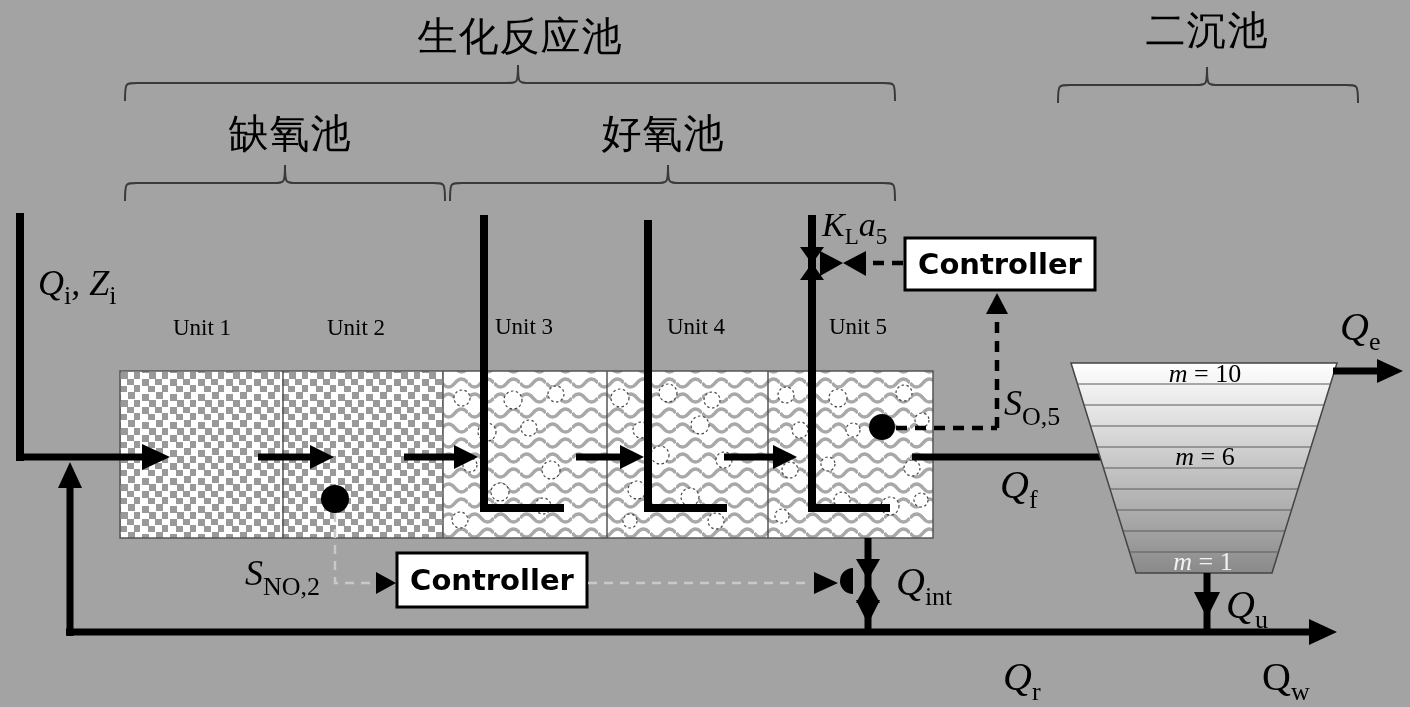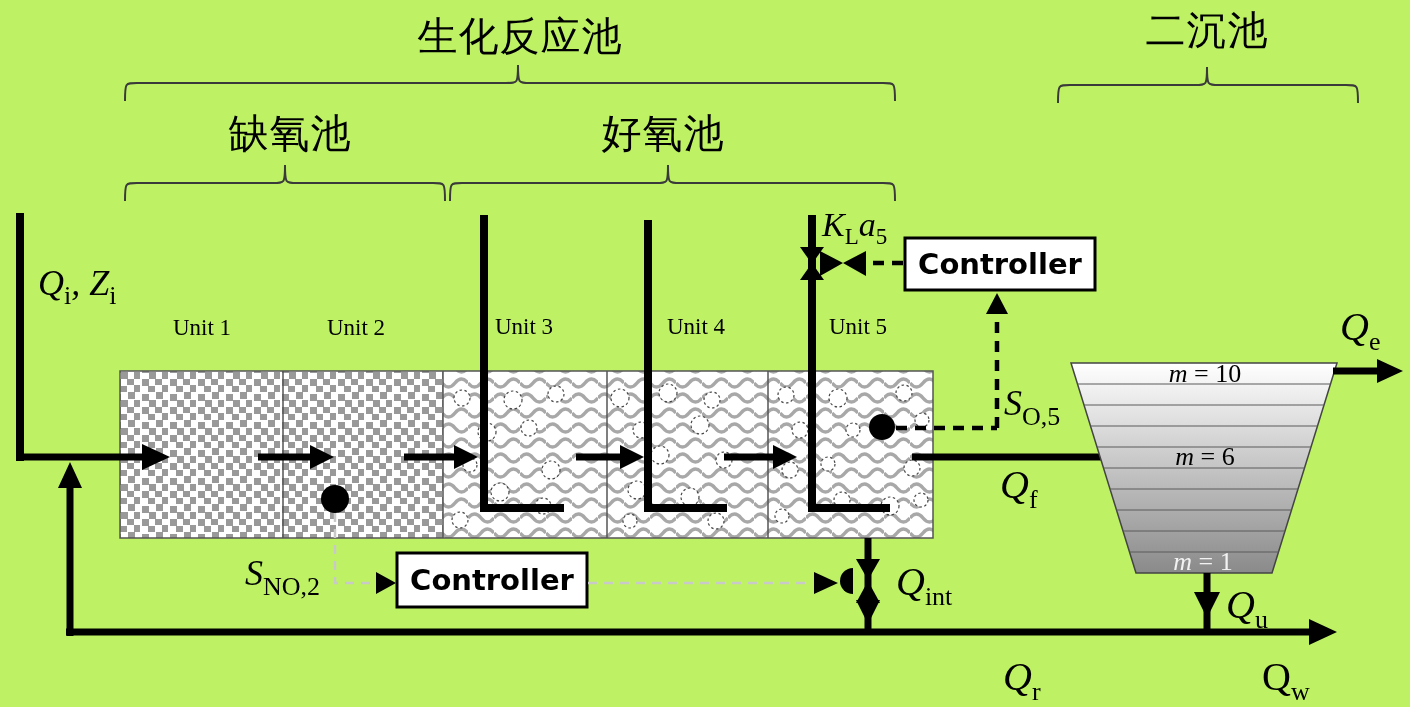--- a/index.html
+++ b/index.html
@@ -1,16 +1,16 @@
 <!DOCTYPE html>
 <html><head>
 <meta charset="utf-8">
 <style>
   html,body{margin:0;padding:0;background:#ffffff;}
-  .canvas{position:relative;width:1410px;height:707px;background:#bef264;overflow:hidden;}
+  .canvas{position:relative;width:1410px;height:707px;background:#a3a3a3;overflow:hidden;}
   svg{display:block;}
   
   .thick{stroke:#000;stroke-width:7;fill:none;}
   .pipe{stroke:#000;stroke-width:8;fill:none;}
   .thin{stroke:#555;stroke-width:1.5;fill:none;}
   .brace{stroke:#3a3a3a;stroke-width:2;fill:none;}
   .dashblk{stroke:#000;stroke-width:4.5;fill:none;stroke-dasharray:11 8;}
   .dashgry{stroke:#c9c9c9;stroke-width:2.5;fill:none;stroke-dasharray:9 7;}
   .head{fill:#000;stroke:none;}
   .ctrlbox{fill:#fff;stroke:#000;stroke-width:3;}

